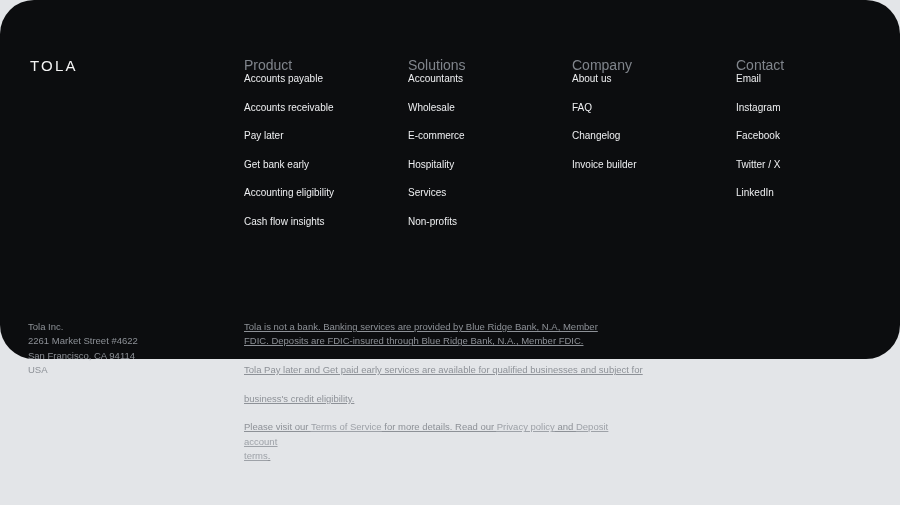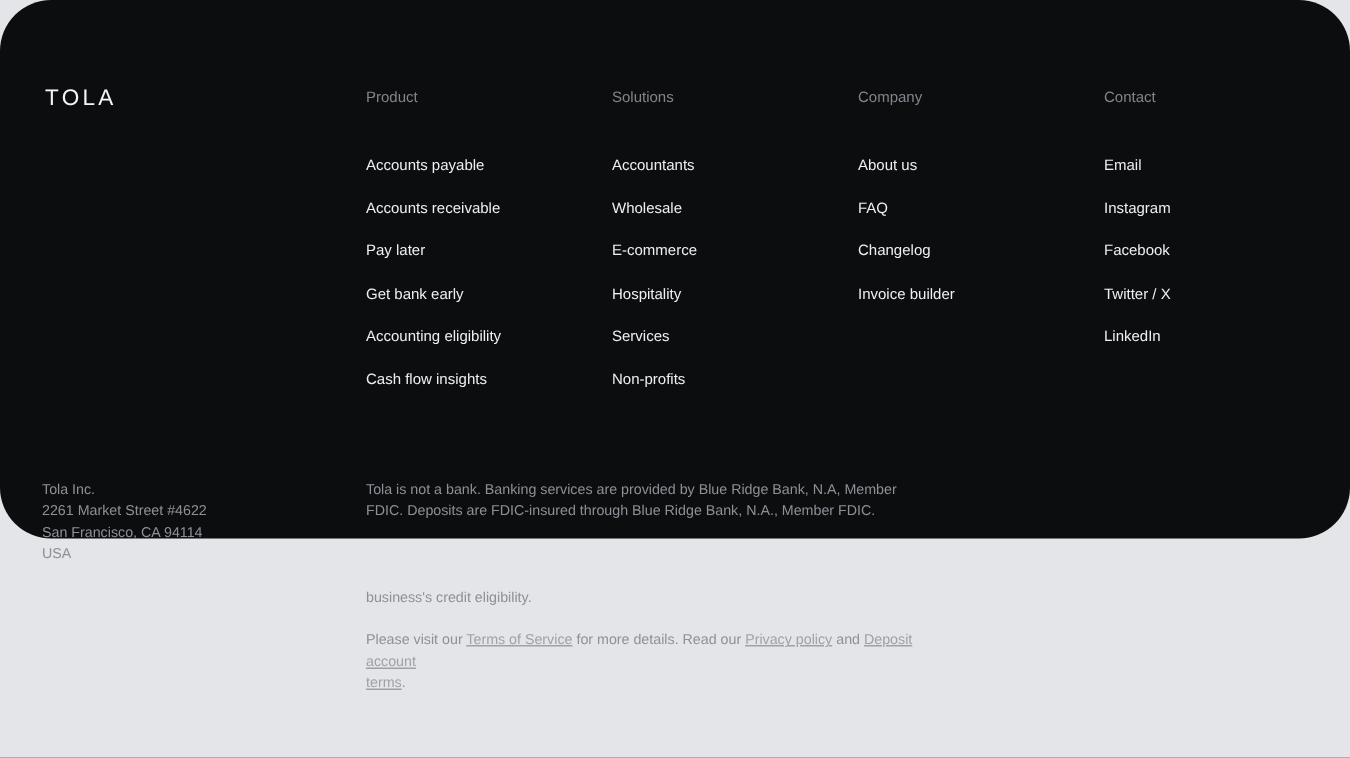--- a/index.html
+++ b/index.html
@@ -27,25 +27,25 @@
       font-size: 15px;
       letter-spacing: 2.2px;
       font-weight: 500;
       color: #f4f4f4;
     }
     .col {
       position: absolute;
       top: 59px;
     }
     .col-title {
-      font-size: 10px;
+      font-size: 14px;
       color: #80858c;
       height: 13px;
       line-height: 13px;
-      margin-bottom: 32px;
+      margin-bottom: 0;
     }
     .col-link {
       font-size: 10px;
       color: #eeeff1;
       height: 13px;
       line-height: 13px;
       margin-bottom: 15.6px;
       cursor: pointer;
       white-space: nowrap;
     }
@@ -61,20 +61,21 @@
       position: absolute;
       left: 244px;
       top: 320px;
       width: 400px;
       font-size: 9.5px;
       line-height: 14.4px;
       color: #8d9197;
     }
     .disclaimer p {
       margin: 0 0 14.2px 0;
+      text-decoration: underline;
     }
     .disclaimer a {
       color: #9ea2a8;
       text-decoration: underline;
       cursor: pointer;
     }
   </style>
 </head>
 <body>
 
@@ -125,21 +126,21 @@
     <div>San Francisco, CA 94114</div>
     <div>USA</div>
   </div>
 
   <div class="disclaimer">
     <p>
       <span>Tola is not a bank. Banking services are provided by Blue Ridge Bank, N.A, Member</span><br>
       <span>FDIC. Deposits are FDIC-insured through Blue Ridge Bank, N.A., Member FDIC.</span>
     </p>
     <p>
-      <br>
+      <span>Tola Pay later and Get paid early services are available for qualified businesses and subject for</span><br>
       <br>
       <span>business's credit eligibility.</span>
     </p>
     <p>
       <span>Please visit our </span><a>Terms of Service</a><span> for more details. Read our </span><a>Privacy policy</a><span> and </span><a>Deposit account</a><br><a>terms</a><span>.</span>
     </p>
   </div>
 
 </div>
 

